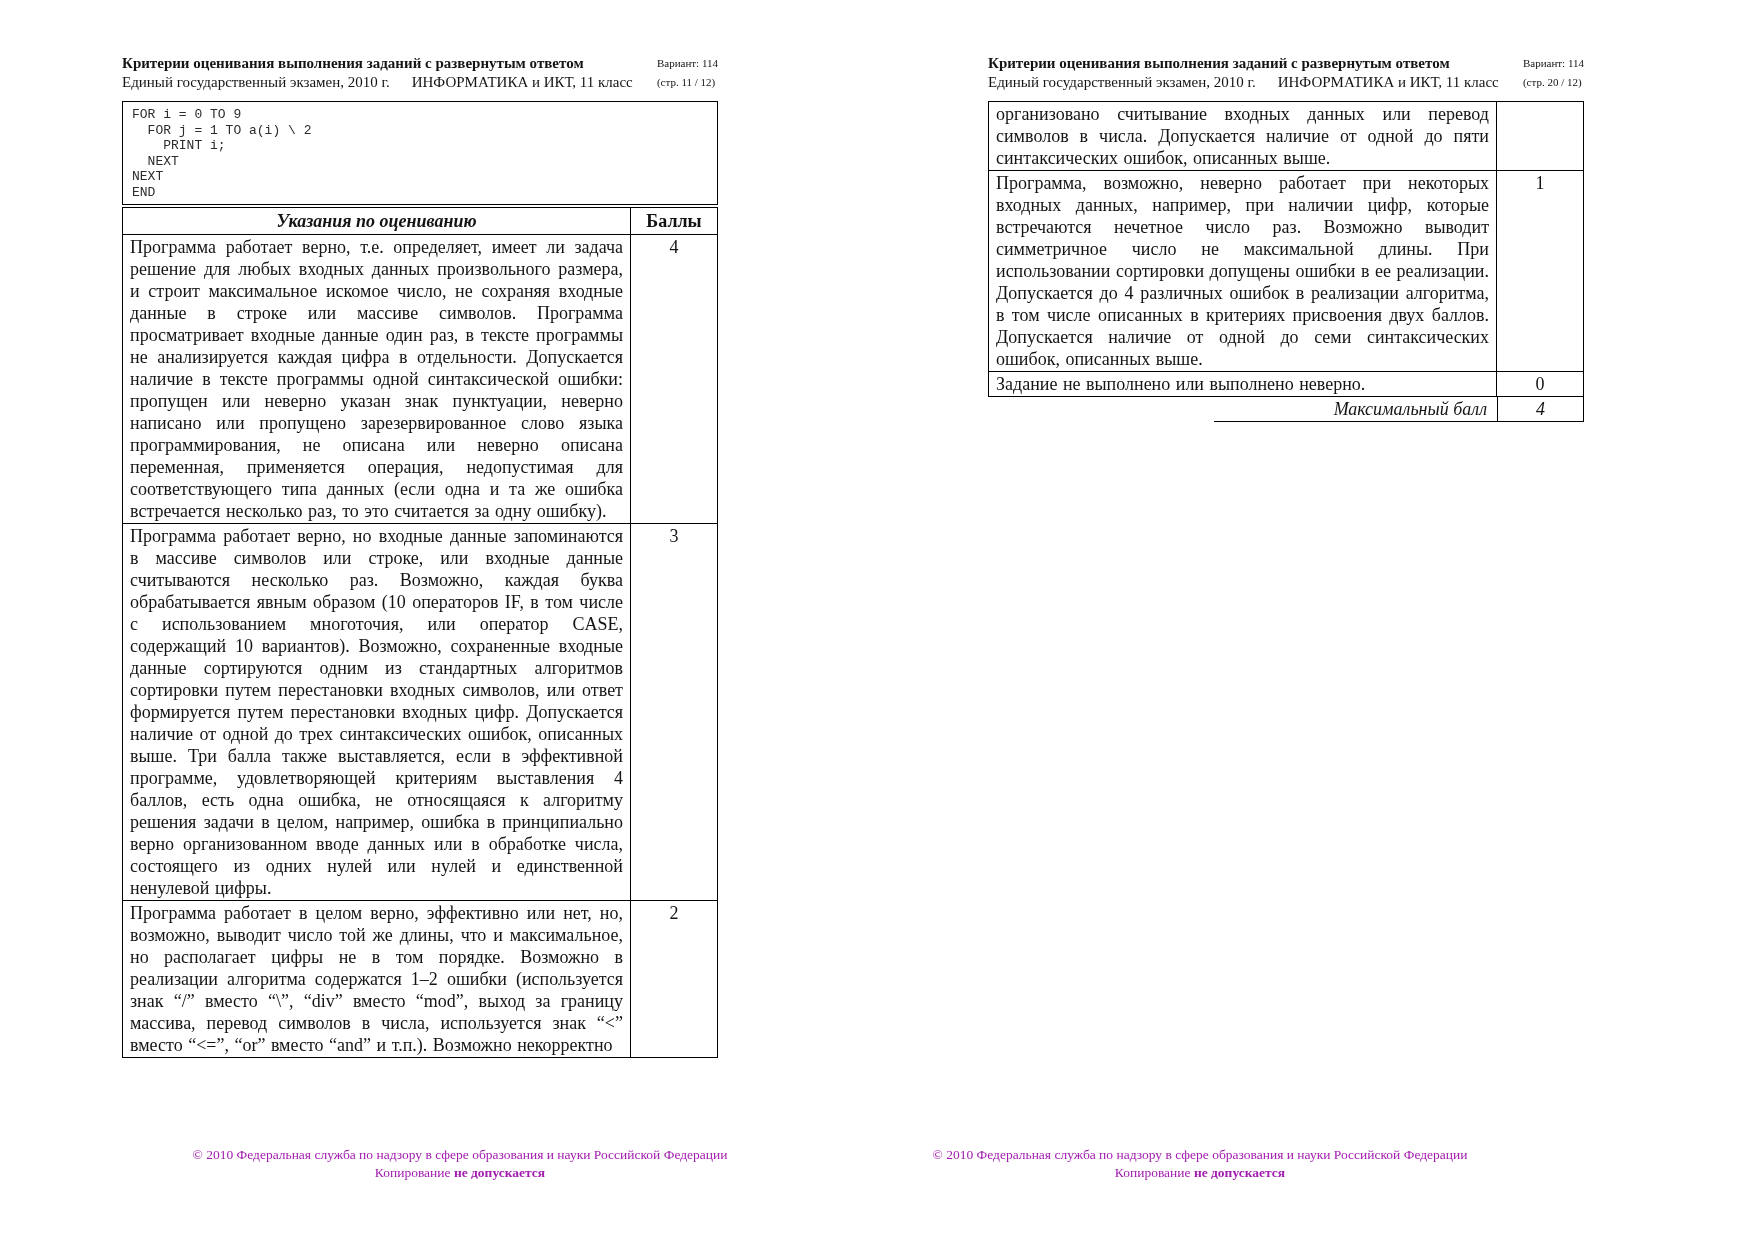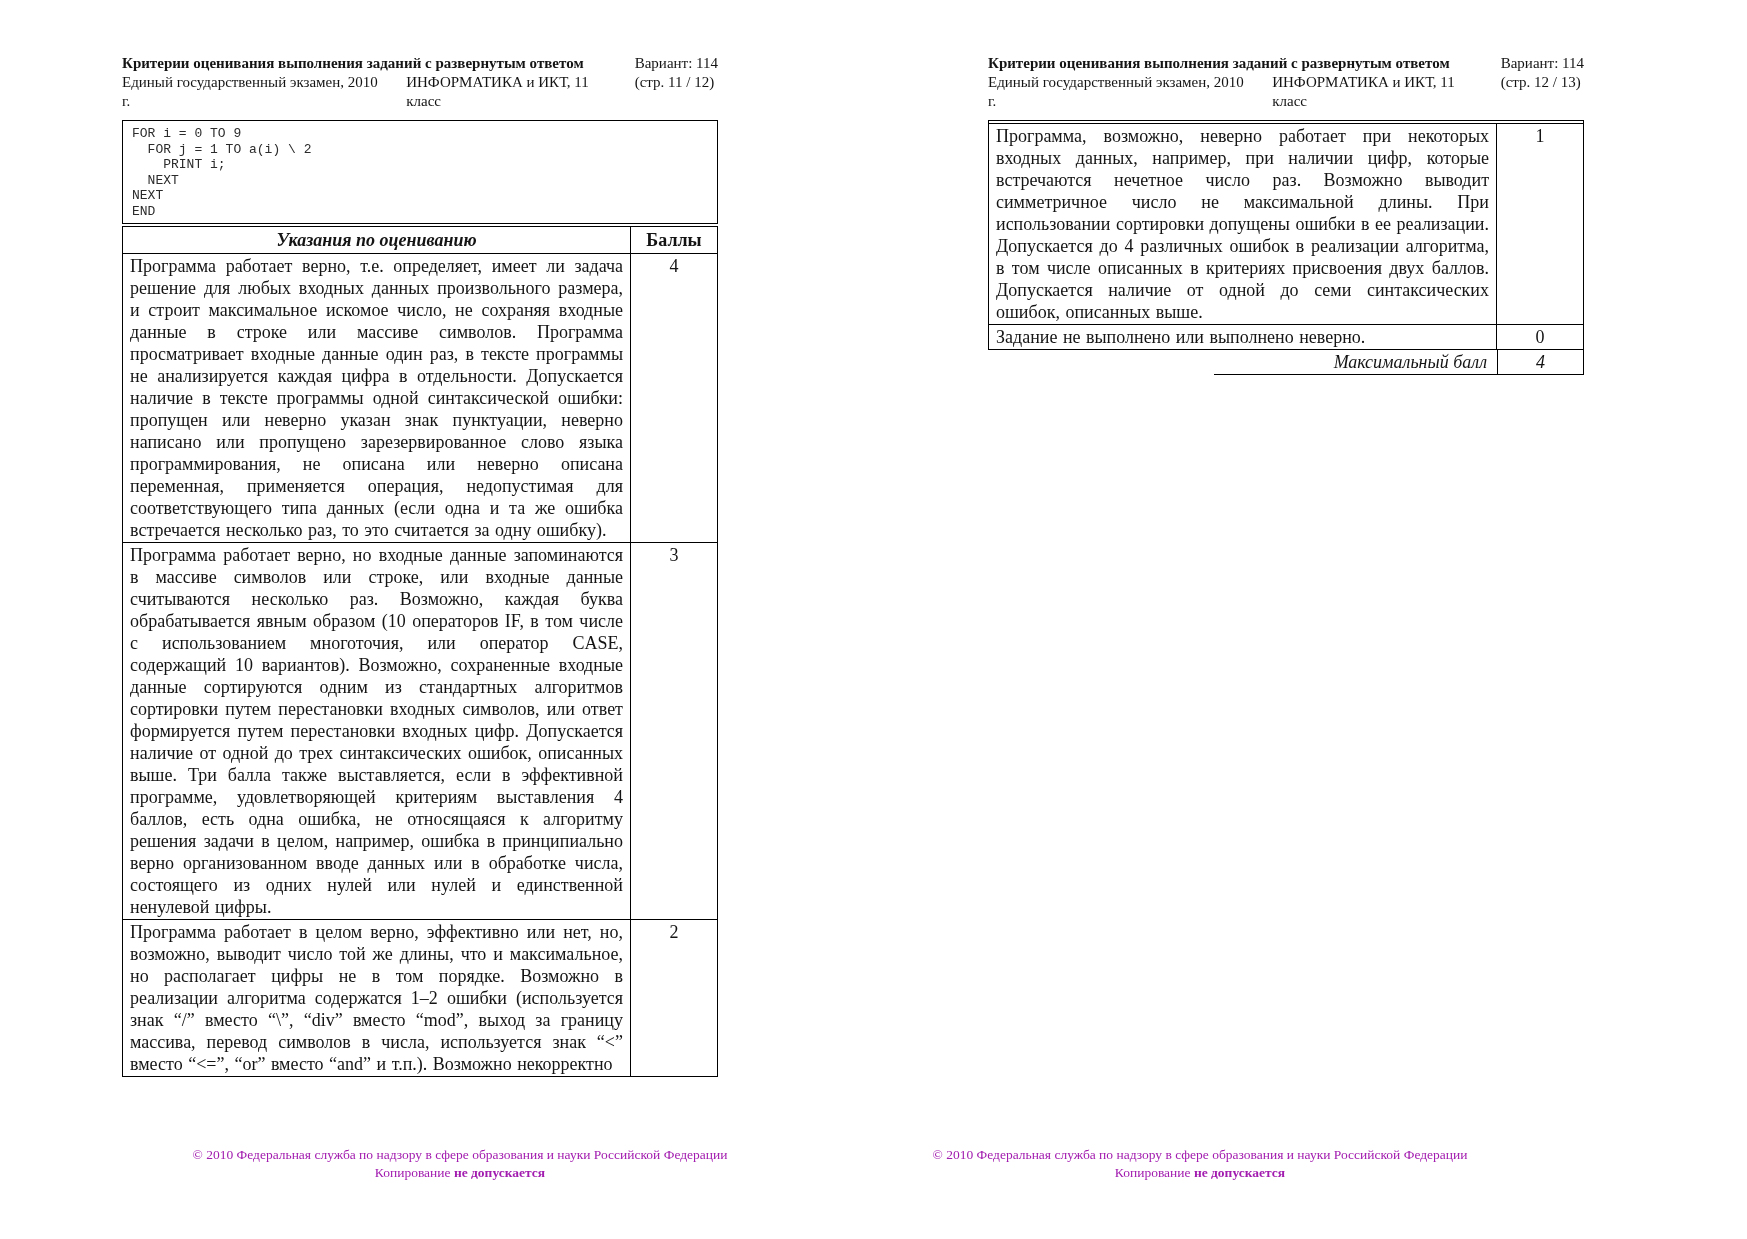--- a/index.html
+++ b/index.html
@@ -6,21 +6,21 @@
   html, body { width:1747px; height:1239px; background:#ffffff; overflow:hidden; }
   body { font-family:"Liberation Serif", serif; color:#141414; position:relative; }
 
   .page { position:absolute; top:54px; width:596px; }
   #page-left  { left:122px; }
   #page-right { left:988px; }
 
   .hdr { display:flex; justify-content:space-between; margin-bottom:9px; }
   .hdr-title { font-weight:bold; font-size:15px; line-height:19px; }
   .hdr-sub { font-size:15px; line-height:19px; display:flex; gap:22px; }
-  .hdr-right { font-size:15px; line-height:19px; white-space:nowrap; padding-left:12px; text-align:left; }
+  .hdr-right { font-size:11px; line-height:19px; white-space:nowrap; padding-left:12px; text-align:left; }
 
   .codebox {
     border:1px solid #000;
     font-family:"Liberation Mono", "DejaVu Sans Mono", monospace;
     font-size:13px; line-height:15.5px;
     white-space:pre; padding:5px 4px 4px 9px; color:#2b2b2b;
   }
 
   .tbl { border:1.5px solid #000; margin-top:2px; }
   .thead { display:flex; font-weight:bold; font-size:18px; line-height:24px; border-bottom:1.5px solid #000; }
@@ -90,26 +90,27 @@
   <div class="hdr">
     <div>
       <div class="hdr-title">Критерии оценивания выполнения заданий с развернутым ответом</div>
       <div class="hdr-sub">
         <span>Единый государственный экзамен, 2010 г.</span>
         <span>ИНФОРМАТИКА и ИКТ, 11  класс</span>
       </div>
     </div>
     <div class="hdr-right">
       <div>Вариант: 114</div>
-      <div>(стр. 12 / 13)</div>
+      <div>(стр. 20 / 12)</div>
     </div>
   </div>
 
   <div class="tbl">
     <div class="trow">
+      <div class="c1 crit-text">организовано считывание входных данных или перевод символов в числа. Допускается наличие от одной до пяти синтаксических ошибок, описанных выше.</div>
       <div class="c2 score"></div>
     </div>
     <div class="trow">
       <div class="c1 crit-text">Программа, возможно, неверно работает при некоторых входных данных, например, при наличии цифр, которые встречаются нечетное число раз. Возможно выводит симметричное число не максимальной длины. При использовании сортировки допущены ошибки в ее реализации. Допускается до 4 различных ошибок в реализации алгоритма, в том числе описанных в критериях присвоения двух баллов. Допускается наличие от одной до семи синтаксических ошибок, описанных выше.</div>
       <div class="c2 score">1</div>
     </div>
     <div class="trow">
       <div class="c1 crit-text">Задание не выполнено или выполнено неверно.</div>
       <div class="c2 score">0</div>
     </div>

